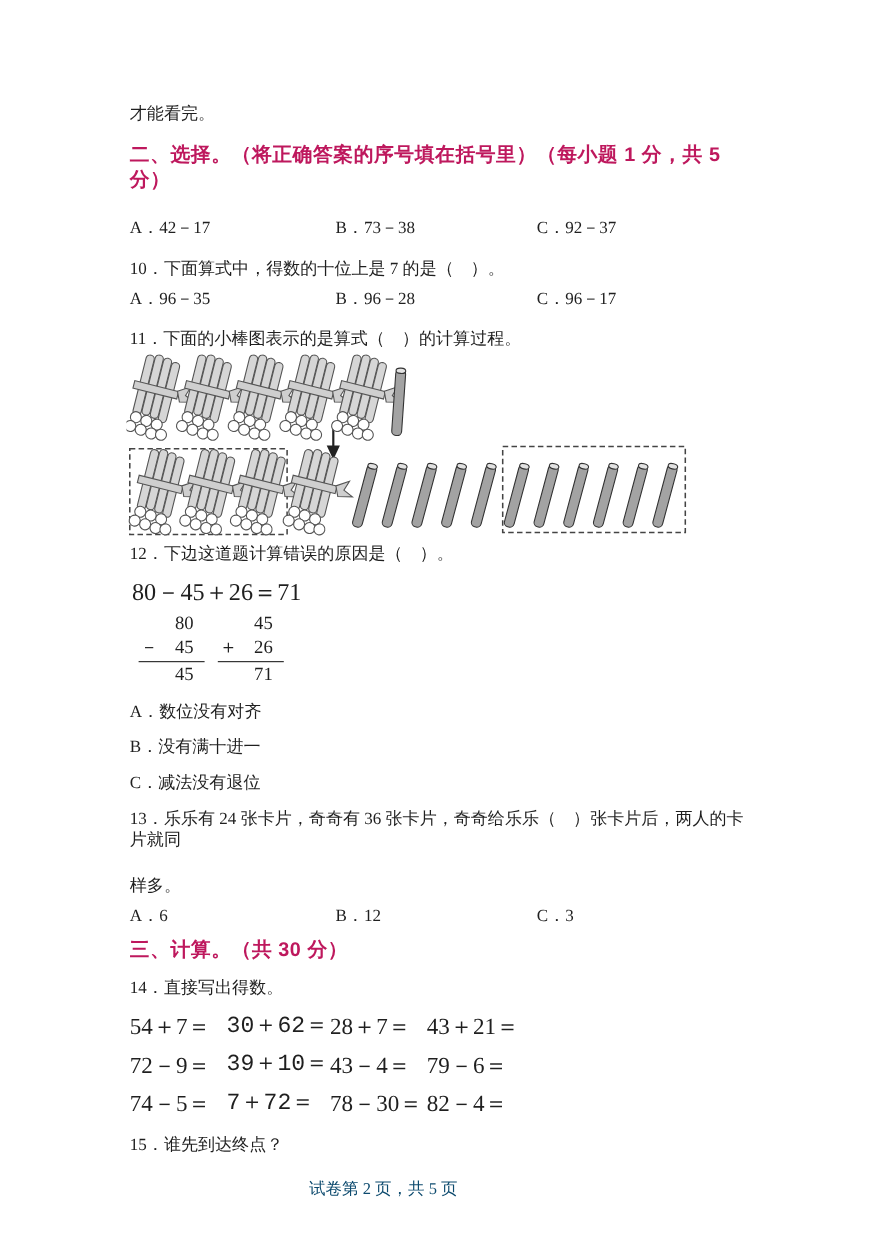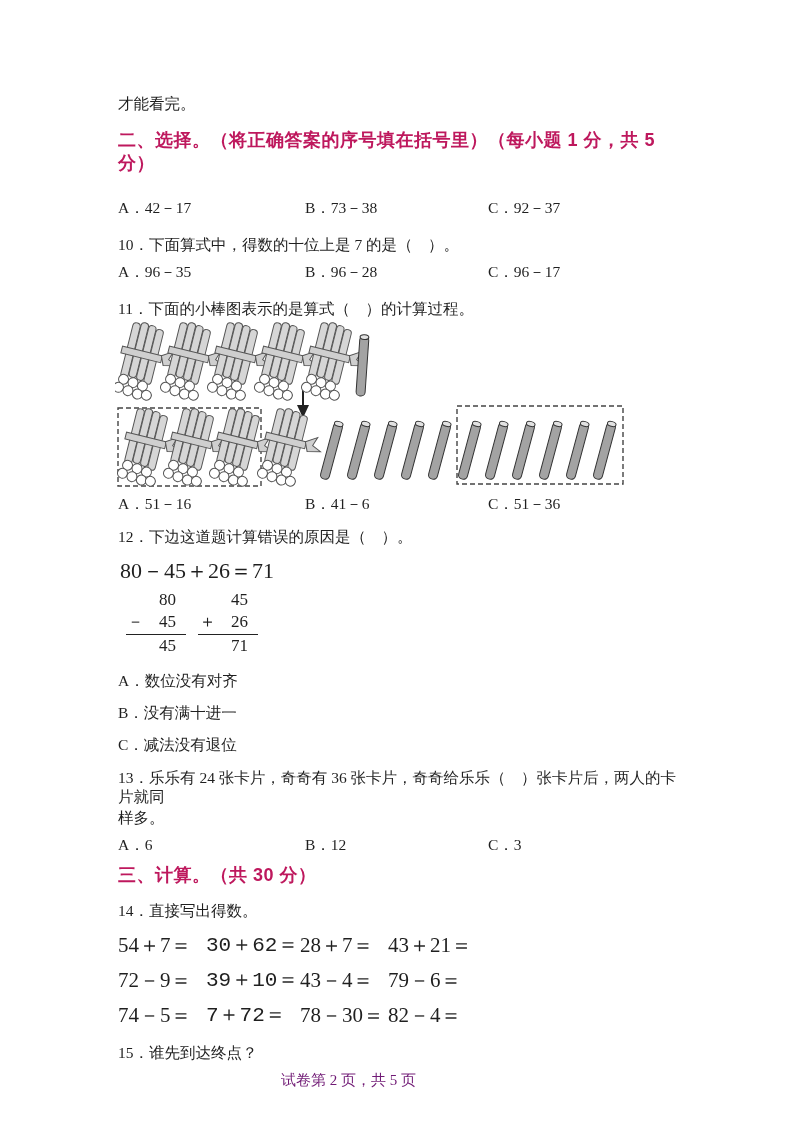--- a/index.html
+++ b/index.html
@@ -34,32 +34,32 @@
   .dash{fill:none;stroke:#444;stroke-width:1.4;stroke-dasharray:5 3;}
   .arrowline{stroke:#222;stroke-width:2;}
   .arrowhead{fill:#222;stroke:none;}
   .expr{font-size:22px;line-height:21px;margin:2px 0 8px 2px;}
   .vwork{display:flex;gap:12px;margin:0 0 14px 8px;font-size:17px;line-height:22px;}
   .vcol{width:60px;}
   .vnum,.vres{text-align:right;padding-right:10px;}
   .vop{display:flex;justify-content:space-between;border-bottom:1.5px solid #222;
        padding:0 10px 1px 1px;}
   .optline{font-size:15.5px;line-height:19px;margin:0 0 13px 0;}
-  .q13line2{margin-top:2px;}
+  .q13line2{margin-top:23px;}
   .calc-row{display:flex;font-size:21px;line-height:19px;margin:16px 0 11px 0;}
   .calc-row .c1{width:88px;}
   .calc-row .c2{width:94px;font-family:Liberation Mono, monospace;}
   .calc-row .c3{width:88px;}
   .calc-row .c4{flex:1;}
   .mb8{margin-bottom:8px;}
   .mb14{margin-bottom:14px;}
   .mb18{margin-bottom:18px;}
   .footer{
     position:absolute;left:0;top:1071px;width:100%;
-    text-align:center;font-size:15px;color:#701a75;
+    text-align:center;font-size:15px;color:#0c4a6e;
   }
 </style>
 </head>
 <body>
 
 <div class="page">
   <div class="content">
 
     <p class="line">才能看完。</p>
 
@@ -135,25 +135,20 @@
           <use href="#stick" xlink:href="#stick" x="320" y="96"></use>
           <use href="#stick" xlink:href="#stick" x="350" y="96"></use>
           <use href="#stick" xlink:href="#stick" x="377" y="96"></use>
           <use href="#stick" xlink:href="#stick" x="404" y="96"></use>
           <use href="#stick" xlink:href="#stick" x="431" y="96"></use>
           <use href="#stick" xlink:href="#stick" x="458" y="96"></use>
           <use href="#stick" xlink:href="#stick" x="485" y="96"></use>
         </g>
     </svg>
 
-    <div class="opts mb14">
-      <span class="o1">A．51－16</span>
-      <span class="o2">B．41－6</span>
-      <span class="o3">C．51－36</span>
-    </div>
 
     <p class="stem mb14">12．下边这道题计算错误的原因是（　）。</p>
     <p class="expr">80－45＋26＝71</p>
     <div class="vwork">
       <div class="vcol">
         <div class="vnum">80</div>
         <div class="vop">
           <span>－</span>
           <span>45</span>
         </div>

